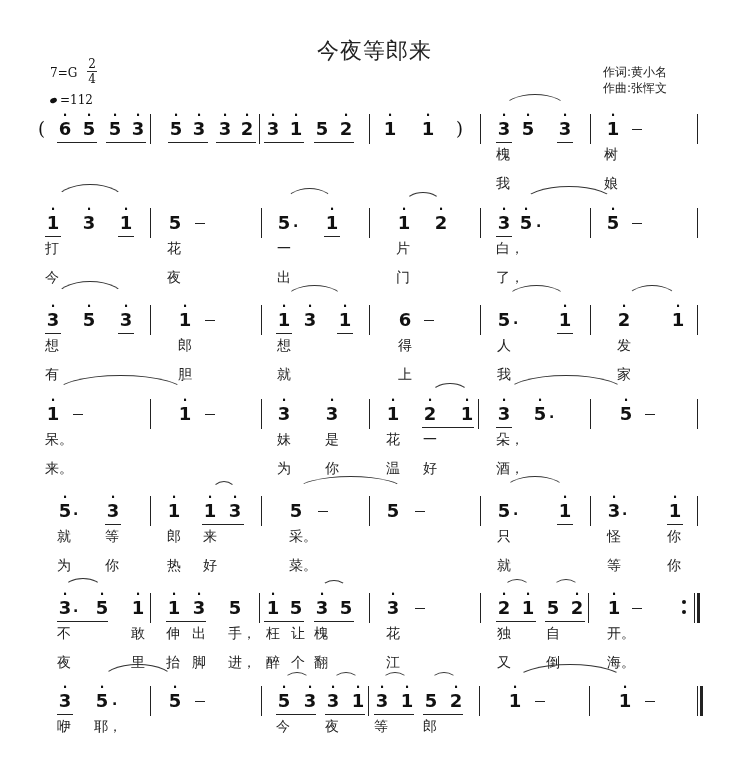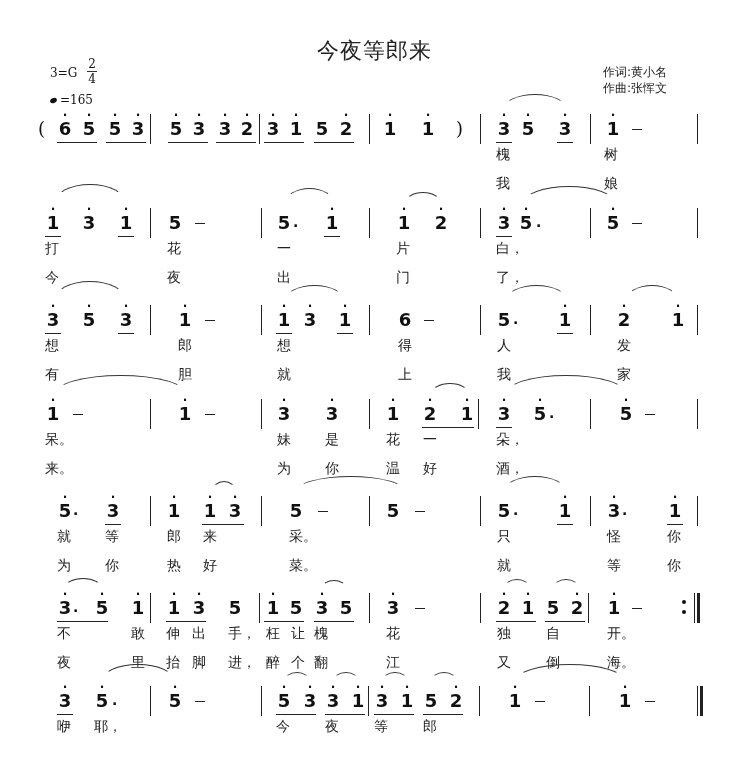--- a/index.html
+++ b/index.html
@@ -33,28 +33,28 @@
 </head>
 <body>
 
 <div id="title" class="abs">今夜等郎来</div>
 
 <div id="credits" class="abs">
   <div>作词:黄小名</div>
   <div>作曲:张恽文</div>
 </div>
 
-<div id="key" class="abs">3=G</div>
+<div id="key" class="abs">7=G</div>
 <div id="timesig" class="abs">
   <div>2</div>
   <div class="line"></div>
   <div>4</div>
 </div>
 <div id="tempo" class="abs">
-  <span class="dot"></span><span>=165</span>
+  <span class="dot"></span><span>=112</span>
 </div>
 
 <div id="score">
     <div class="row" style="top: 118px;">
       <div class="note" style="left: 58px;"><span class="hd">·</span><span>6</span></div>
       <div class="note" style="left: 82px;"><span class="hd">·</span><span>5</span></div>
       <div class="note" style="left: 108px;"><span class="hd">·</span><span>5</span></div>
       <div class="note" style="left: 131px;"><span class="hd">·</span><span>3</span></div>
       <div class="note" style="left: 169px;"><span class="hd">·</span><span>5</span></div>
       <div class="note" style="left: 192px;"><span class="hd">·</span><span>3</span></div>

